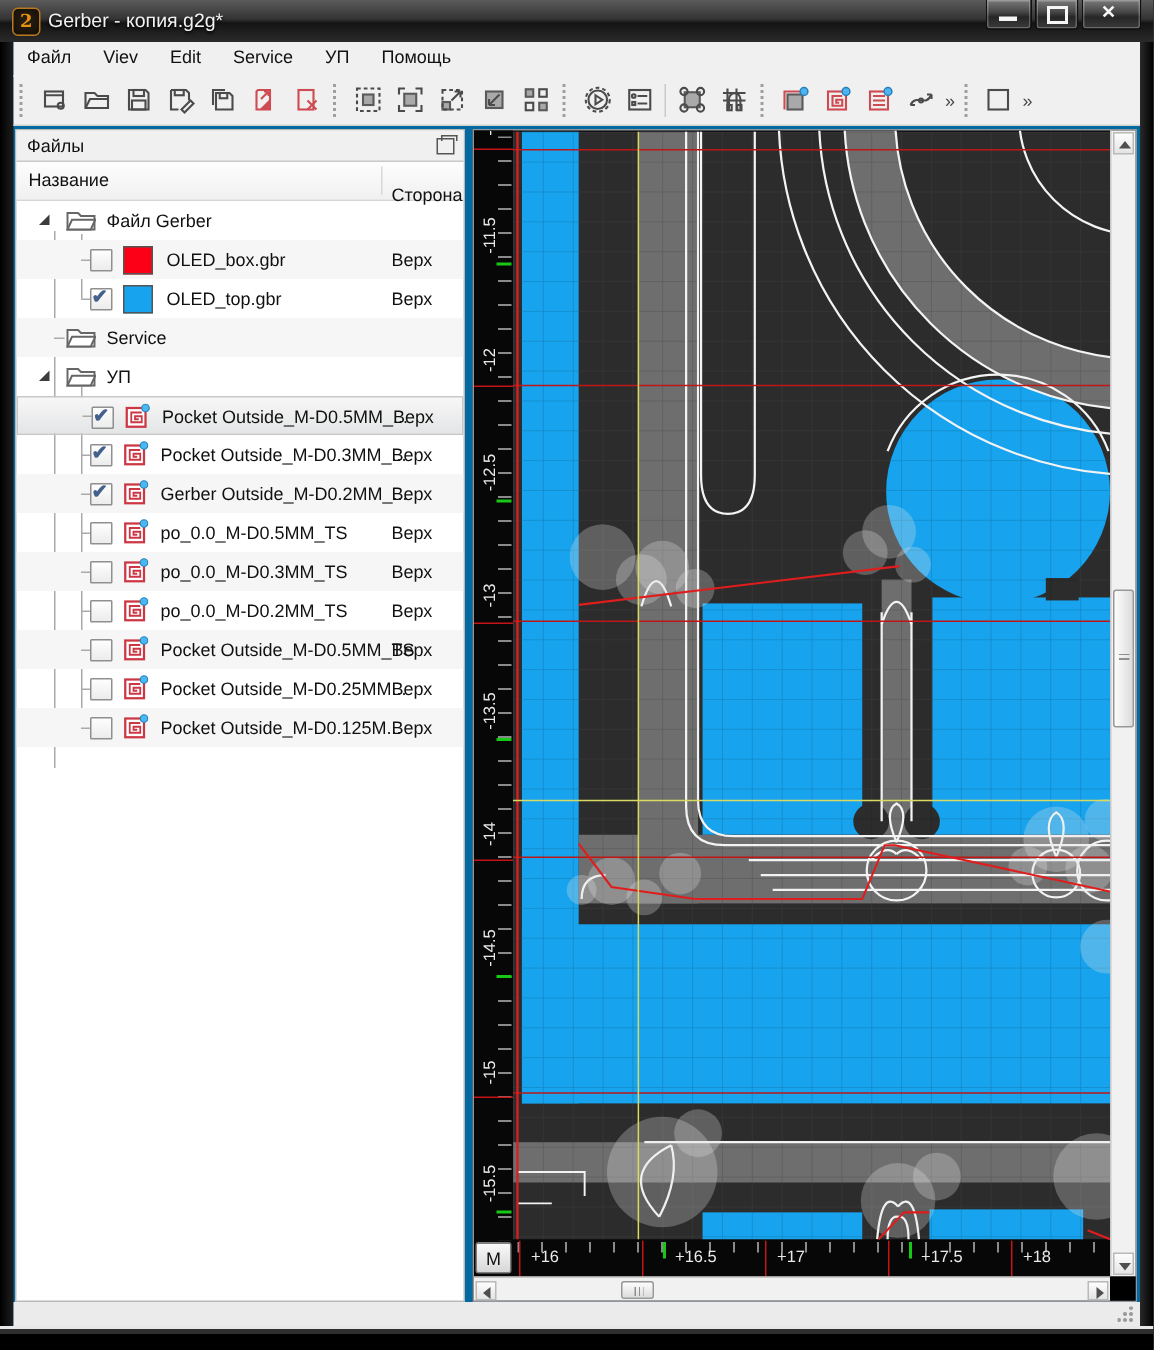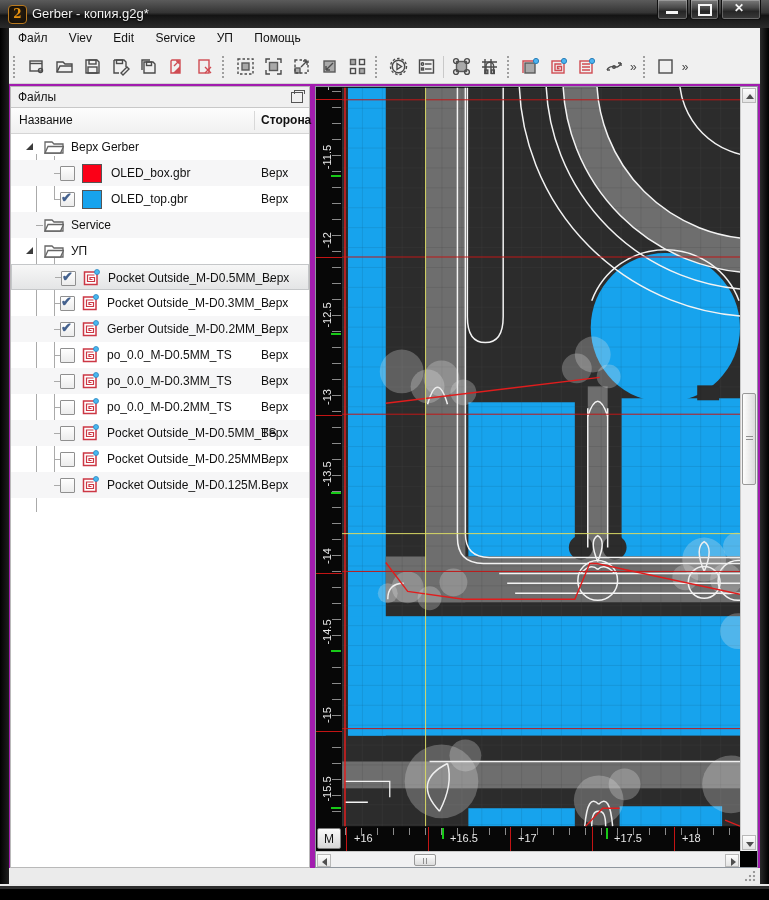--- a/index.html
+++ b/index.html
@@ -16,21 +16,21 @@
   .winbtn{position:absolute;top:0;height:19px;background:linear-gradient(#7a7a7a,#4a4a4a 40%,#262626 60%,#3b3b3b);
     border:1px solid #101010;border-top:none;border-radius:0 0 3px 3px;box-shadow:inset 0 0 0 1px rgba(255,255,255,.25);}
   #btn-min{left:657px;width:29px;} #btn-max{left:690px;width:27px;} #btn-close{left:721px;width:38px;}
   #btn-min i{position:absolute;left:8px;bottom:5px;width:12px;height:3px;background:#f5f5f5;}
   #btn-max i{position:absolute;left:7px;top:4px;width:10px;height:8px;border:2px solid #f5f5f5;}
   #btn-close i{position:absolute;left:12px;top:1px;color:#f5f5f5;font-size:12px;font-weight:bold;font-style:normal;}
   .frame{position:absolute;background:linear-gradient(to right,#000,#1f1f1f);}
   #frame-l{left:0;top:28px;width:9px;height:872px;}
   #frame-r{left:760px;top:28px;width:9px;height:872px;background:linear-gradient(to left,#000,#2a2a2a);}
   #frame-b{left:0;top:884px;width:769px;height:16px;background:linear-gradient(#e8e8e8 0 2px,#2e2e2e 2px 5px,#000 5px);}
-  #client{position:absolute;left:9px;top:28px;width:751px;height:856px;background:#a21caf;}
+  #client{position:absolute;left:9px;top:28px;width:751px;height:856px;background:#0369a1;}
   
   #menubar{position:absolute;left:0;top:0;width:751px;height:22px;background:#f0f0f0;border-bottom:1px solid #e0e0e0;}
   .menu-item{display:inline-block;padding:3px 9px 0 9px;height:19px;cursor:default;}
   
   #toolbar{position:absolute;left:0;top:22px;width:751px;height:33px;background:#f0f0f0;
     border-bottom:1px solid #d2d2d2;display:flex;align-items:center;}
   .tb-handle{width:4px;height:22px;border-left:2px dotted #9f9f9f;margin:0 3px 0 4px;}
   .tb-sep{width:1px;height:22px;background:#c9c9c9;margin:0 3px;}
   .tbtn{width:28px;height:26px;display:flex;align-items:center;justify-content:center;}
   .tbtn svg{width:19px;height:19px;}
@@ -41,21 +41,21 @@
   .chev{font-size:12px;color:#444;padding:0 2px;}
   
   #files-panel{position:absolute;left:1px;top:58px;width:300px;height:782px;background:#fff;
     border:1px solid #b9b9b9;box-sizing:border-box;}
   #fp-header{position:absolute;left:0;top:0;right:0;height:21px;background:#f0f0f0;
     border-bottom:1px solid #c8c8c8;line-height:21px;padding-left:7px;box-sizing:border-box;}
   #fp-float{position:absolute;right:6px;top:5px;width:10px;height:9px;border:1px solid #555;}
   #fp-float:before{content:"";position:absolute;left:2px;top:-3px;width:9px;height:3px;border:1px solid #555;border-bottom:none;}
   #fp-cols{position:absolute;left:0;top:21px;right:0;height:25px;background:linear-gradient(#fdfdfd,#f0f0f0);
     border-bottom:1px solid #d5d5d5;}
-  #fp-cols .c1{position:absolute;left:8px;top:5px;} #fp-cols .c2{position:absolute;left:250px;top:5px;font-weight:bold;}
+  #fp-cols .c1{position:absolute;left:8px;top:5px;} #fp-cols .c2{position:absolute;left:250px;top:15px;}
   #fp-cols .cdiv{position:absolute;left:243px;top:3px;bottom:3px;width:1px;background:#d8d8d8;}
   #tree{position:absolute;left:0;top:47px;right:0;bottom:0;overflow:hidden;}
   .trow{position:absolute;left:0;right:0;height:26px;}
   .trow.alt{background:#f6f6f7;}
   .trow.sel{background:linear-gradient(#f7f7f7,#e4e5e6);border:1px solid #c5c7c9;box-sizing:border-box;}
   .tguide{position:absolute;width:1px;background:#aaa;}
   .tdash{position:absolute;height:1px;background:#aaa;}
   .expander{position:absolute;width:0;height:0;border-left:7px solid transparent;border-bottom:7px solid #3c3c3c;}
   .folder-ic{position:absolute;width:20px;height:16px;}
   .cbx{position:absolute;width:13px;height:13px;top:6px;background:linear-gradient(#fefefe,#ececec);
@@ -315,21 +315,21 @@
         <div class="tguide" style="left:25px;top:20px;height:358px;"></div>
         <div class="tguide" style="left:43px;top:22px;height:43px;"></div>
         <div class="tguide" style="left:43px;top:124px;height:227px;"></div>
 
         <div class="trow" style="top:0px">
           <span class="expander" style="left:15px;top:9px"></span>
           <svg class="folder-ic" style="left:33px;top:5px" viewBox="0 0 20 16">
               <path d="M1,14 V3 H8 l2,2 H19 V14 Z" fill="#fff" stroke="#666" stroke-width="1.3"></path>
               <path d="M1,14 L4,7.5 H19.5 L16.5,14 Z" fill="#fff" stroke="#666" stroke-width="1.3"></path>
             </svg>
-          <span class="tlabel" style="left:60px">Верх Gerber</span>
+          <span class="tlabel" style="left:60px">Файл Gerber</span>
         </div>
 
         <div class="trow alt" style="top:26px">
           <span class="tdash" style="left:43px;top:13px;width:6px"></span>
           <span class="cbx" style="left:49px"></span>
           <span class="swatch" style="background:#fb0017"></span>
           <span class="tlabel" style="left:100px">OLED_box.gbr</span>
           <span class="tside">Верх</span>
         </div>
 

